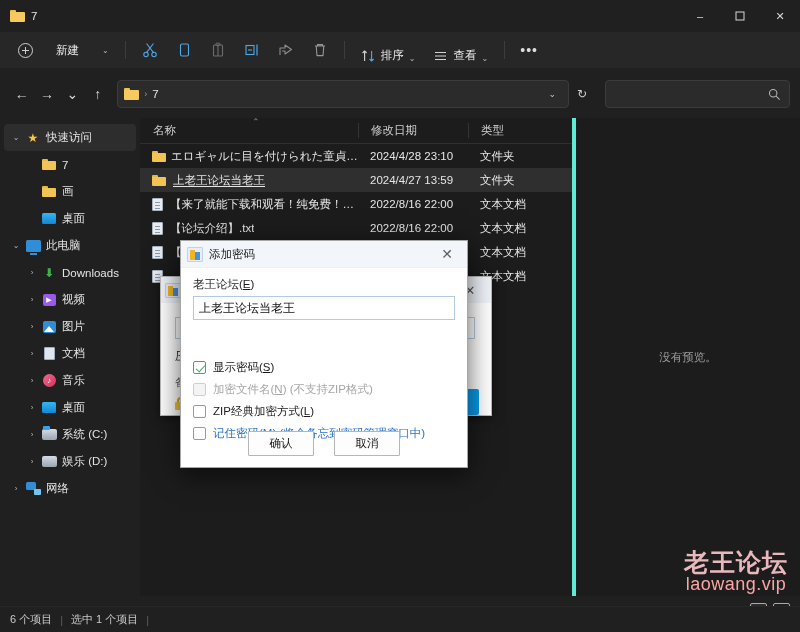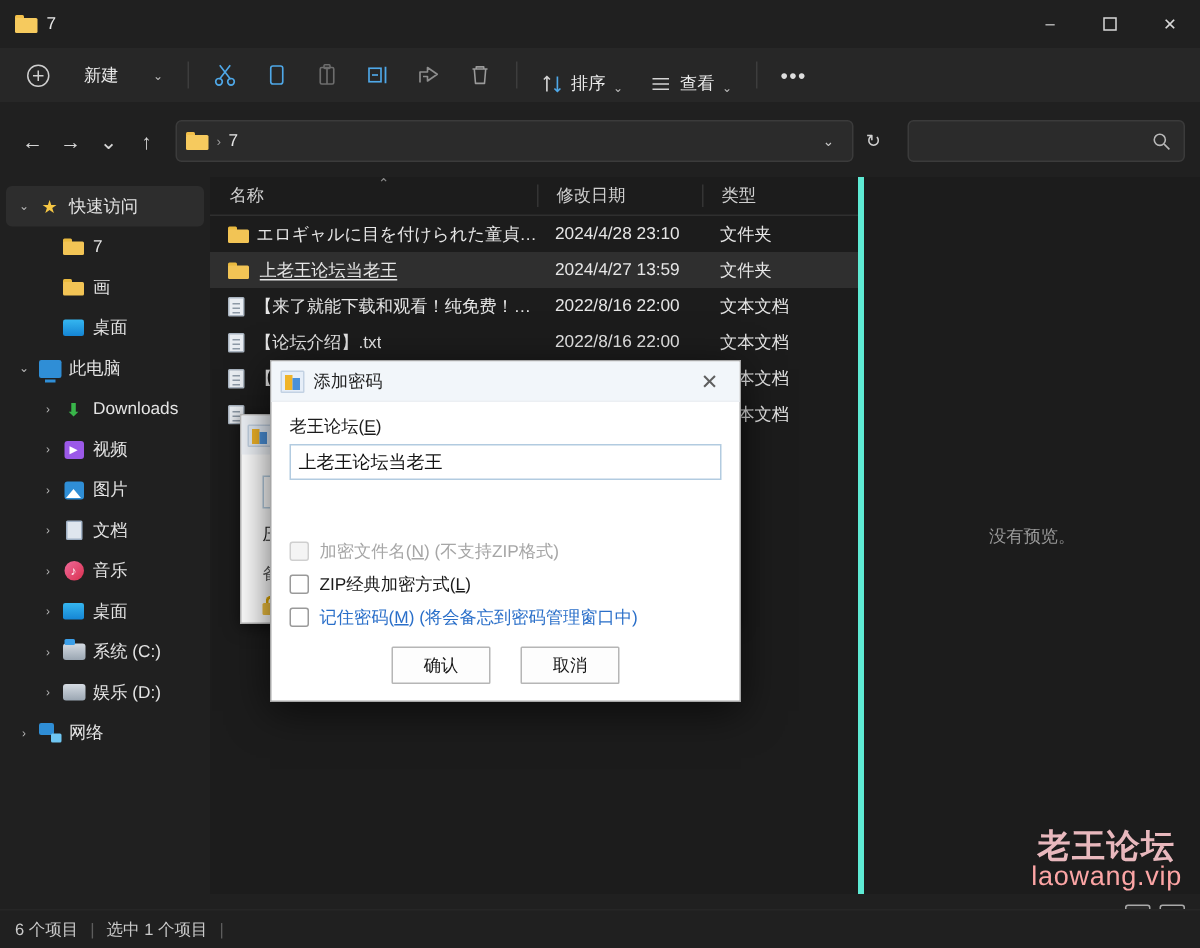--- a/index.html
+++ b/index.html
@@ -185,21 +185,21 @@
     background: #1c1c1c; border-left: 4px solid #5eead4;
     display: flex; align-items: center; justify-content: center;
   }
   .preview .msg { color: #9a9a9a; font-size: 11.5px; }
 
   
   .watermark {
     position: absolute; right: 12px; bottom: 38px; text-align: center;
     pointer-events: none; line-height: 1.05;
   }
-  .wm1 { font-size: 22px; font-weight: bold; color: #e8b8bd; letter-spacing: 1px; }
+  .wm1 { font-size: 25px; font-weight: bold; color: #e8b8bd; letter-spacing: 1px; }
   .wm2 { font-size: 18px; font-weight: normal; color: #fca5a5; letter-spacing: 0.5px; }
 
   .viewtoggle { position: absolute; right: 10px; bottom: 14px; display: flex; gap: 6px; }
   .vt { width: 17px; height: 15px; border: 1px solid #a9a9a9; border-radius: 2px;
         display: flex; align-items: center; justify-content: center; }
   .vt.active { background: #2c2c2c; }
   .vt .lines { width: 9px; height: 9px; position: relative; }
   .vt .lines::before { content: ""; position: absolute; left: 0; top: 1px; width: 9px; height: 1px;
      background: #cdcdcd; box-shadow: 0 3px 0 #cdcdcd, 0 6px 0 #cdcdcd; }
   .vt .blk { width: 8px; height: 8px; background: #cdcdcd; border-radius: 1px; }
@@ -243,21 +243,21 @@
     border: 2px solid #e0a800; border-bottom: none; border-radius: 4px 4px 0 0; }
   .bg-lock::after { content: ""; position: absolute; left: 0; top: 5px; width: 12px; height: 8px;
     background: #f0c040; border-radius: 1px; }
   .bg-blue {
     position: absolute; right: 12px; top: 86px; width: 22px; height: 26px;
     background: #0a9ae8; border-radius: 2px;
   }
 
   
   .dlg {
-    position: absolute; left: 180px; top: 240px; width: 314px; height: 228px;
+    position: absolute; left: 180px; top: 240px; width: 288px; height: 228px;
     background: #ffffff; border: 1px solid #a6a6a6;
     box-shadow: 0 6px 26px rgba(0,0,0,.62);
     font-family: "Liberation Sans", "DejaVu Sans", sans-serif;
   }
   .dlg-title {
     height: 27px; background: #f2f6fa; display: flex; align-items: center;
     padding: 0 2px 0 6px; gap: 6px; border-bottom: 1px solid #eceff3;
   }
   .dlg-title .t { font-size: 11.5px; color: #222; }
   .dlg-x { margin-left: auto; width: 36px; height: 26px; display: flex;
@@ -624,20 +624,24 @@
     </div>
     <div class="dlg-body">
       <div class="lbl">
         <span>老王论坛(</span><span class="under">E</span><span>)</span>
       </div>
       <div class="pwfield">
         <input type="text" placeholder="" value="上老王论坛当老王" style="">
       </div>
 
       <div class="cb-list" id="cblist">
+          <div class="cbrow">
+            <span class="cbox checked"></span>
+            <span><span>显示密码(</span><span class="under">S</span><span>)</span></span>
+          </div>
           <div class="cbrow dim">
             <span class="cbox disabled"></span>
             <span><span>加密文件名(</span><span class="under">N</span><span>) (不支持ZIP格式)</span></span>
           </div>
           <div class="cbrow">
             <span class="cbox"></span>
             <span><span>ZIP经典加密方式(</span><span class="under">L</span><span>)</span></span>
           </div>
           <div class="cbrow link">
             <span class="cbox"></span>

